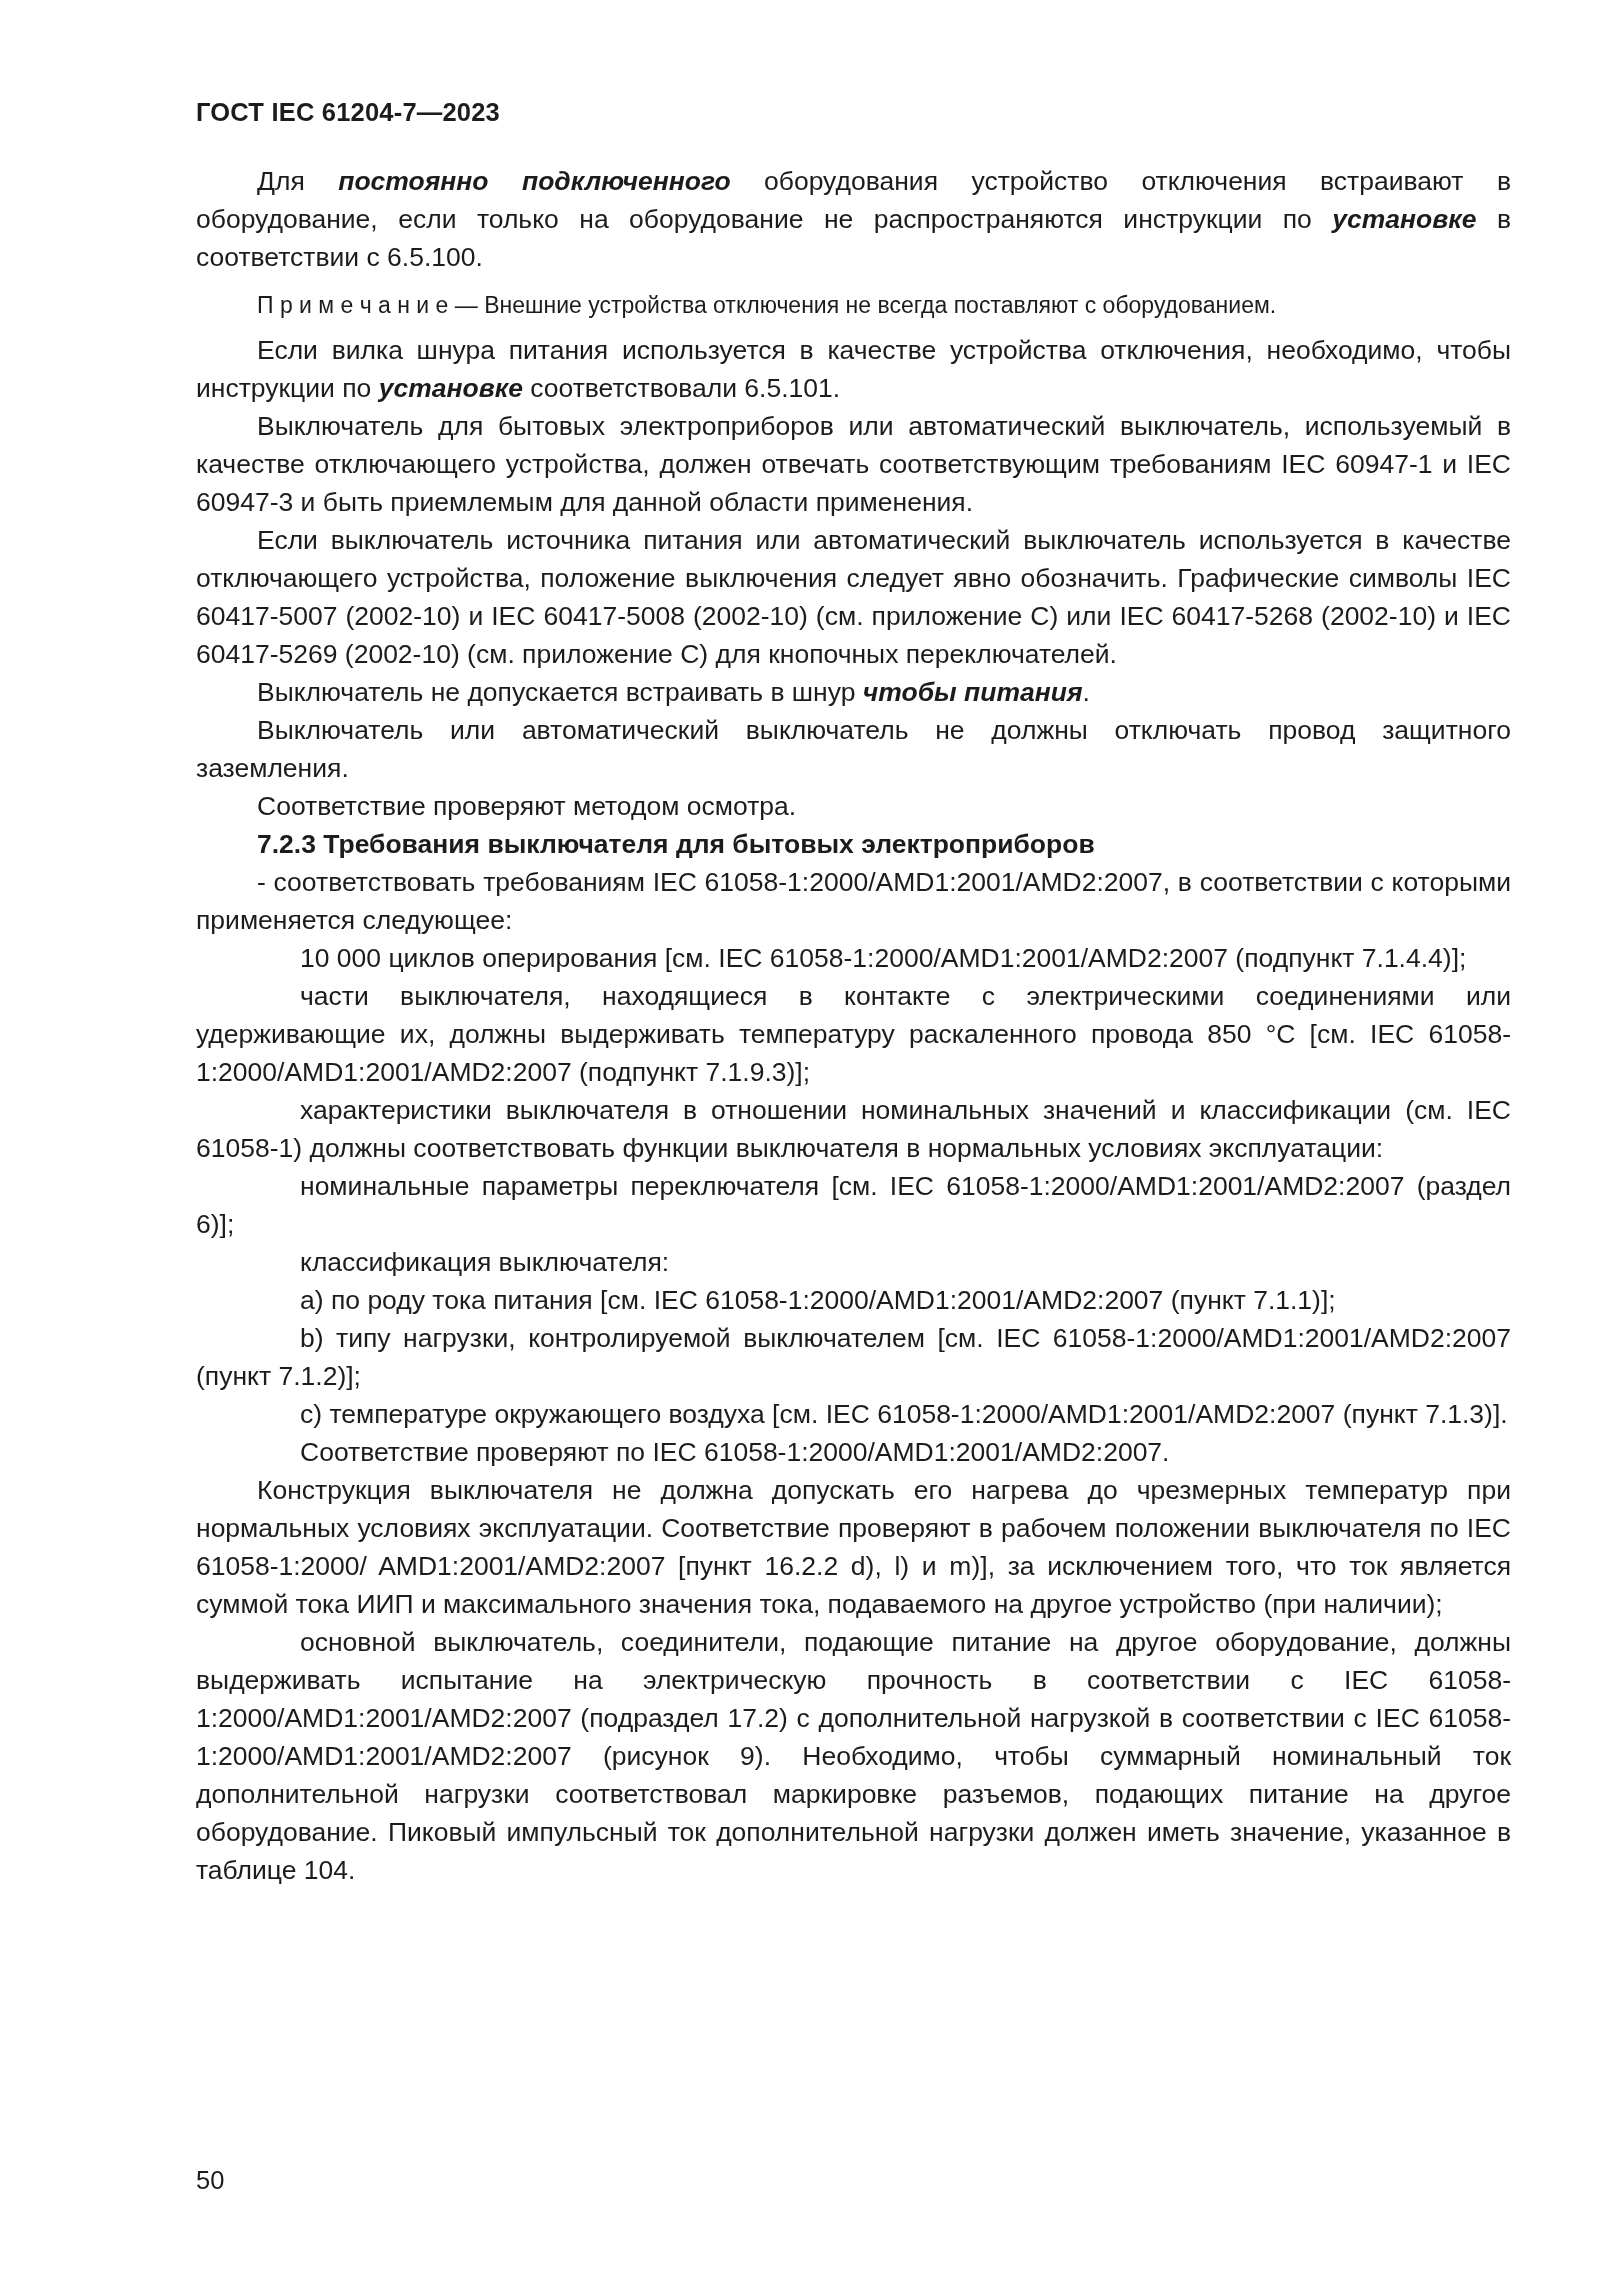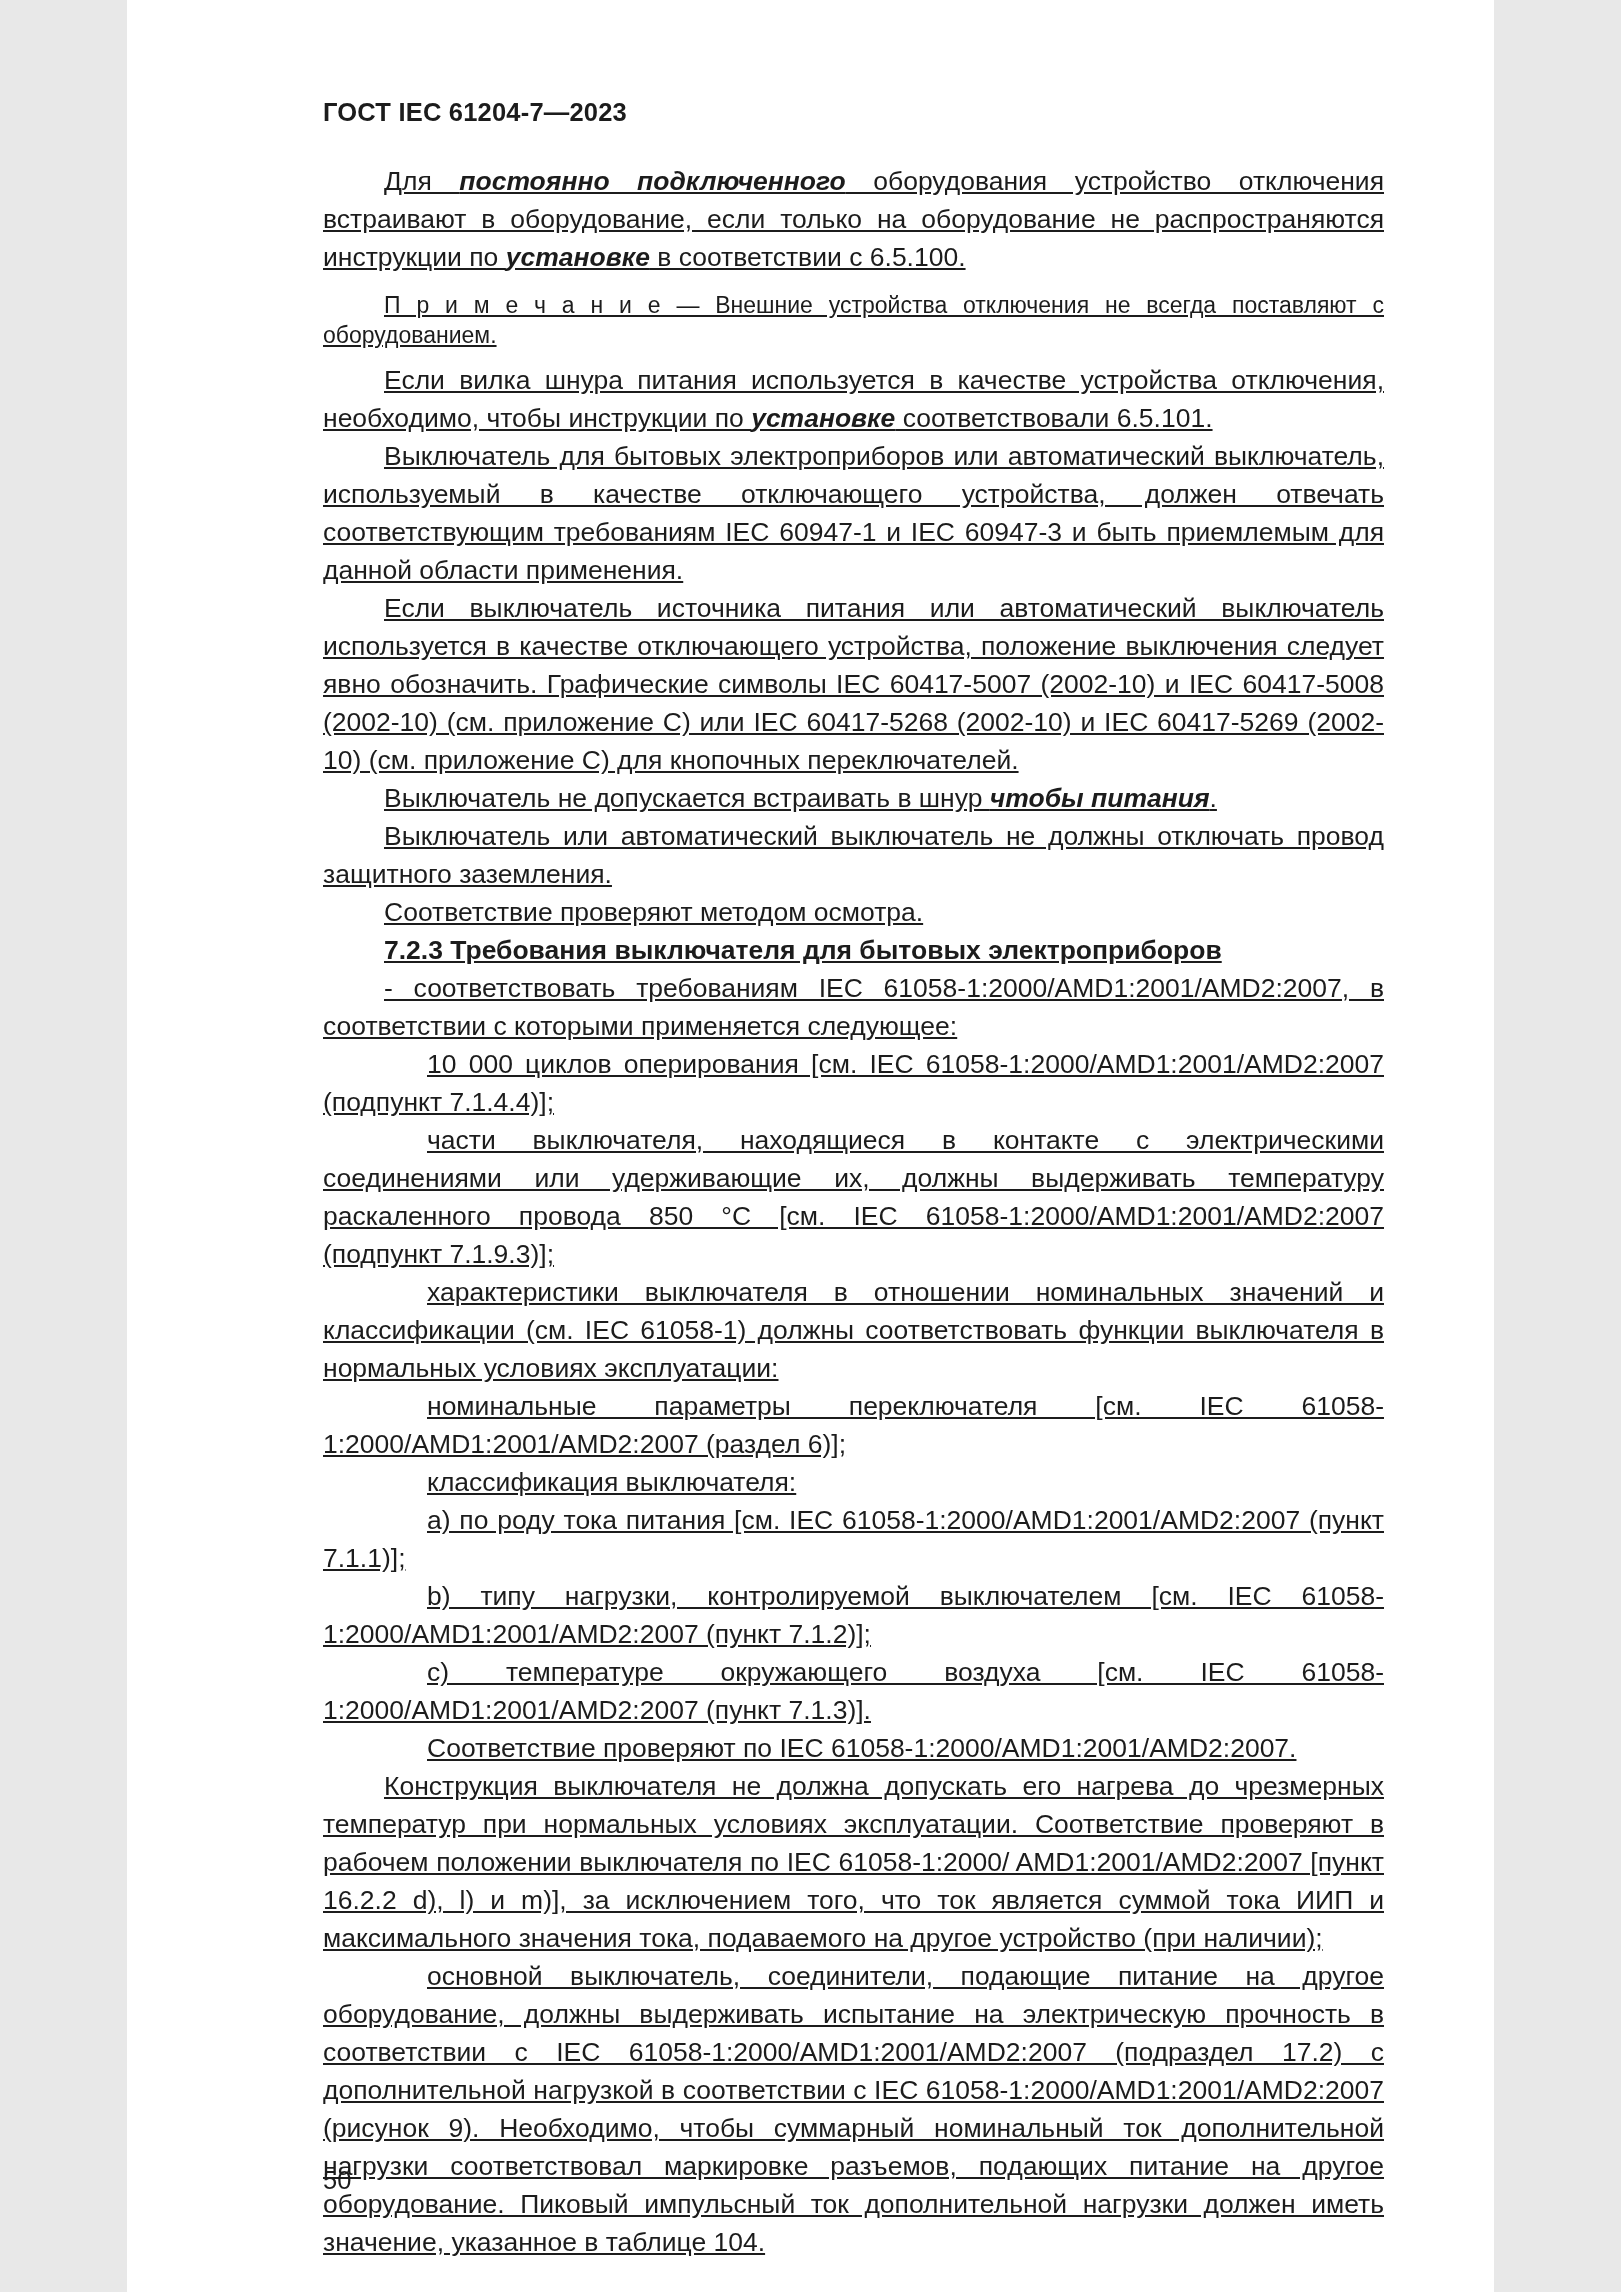--- a/index.html
+++ b/index.html
@@ -1,39 +1,38 @@
 <!DOCTYPE html>
 <html><head>
 <meta charset="utf-8">
 <style>
   * { margin: 0; padding: 0; box-sizing: border-box; }
   html, body { background: #e8e8e8; }
   body { font-family: "Liberation Sans", sans-serif; }
   .page {
     position: relative;
-    width: 1367px;
+    width: 1621px;
     height: 2293px;
     margin: 0 auto;
     background: #ffffff;
     color: #1c1c1c;
     padding: 98px 110px 0 196px;
     overflow: hidden;
   }
   .doc-header {
     font-size: 25.5px;
     font-weight: bold;
     margin-bottom: 35px;
     letter-spacing: 0.2px;
   }
   .doc-body { width: 100%; }
   .para {
     font-size: 26.5px;
     line-height: 38px;
     text-align: justify;
-    text-decoration: underline;
   }
   .para.indent-1 { text-indent: 61px; }
   .para.indent-2 { text-indent: 104px; }
   .para.note {
     font-size: 23px;
     line-height: 30px;
     margin: 13.7px 0 11.8px 0;
   }
   .para.heading { font-weight: bold; }
   .run-bi { font-weight: bold; font-style: italic; }

